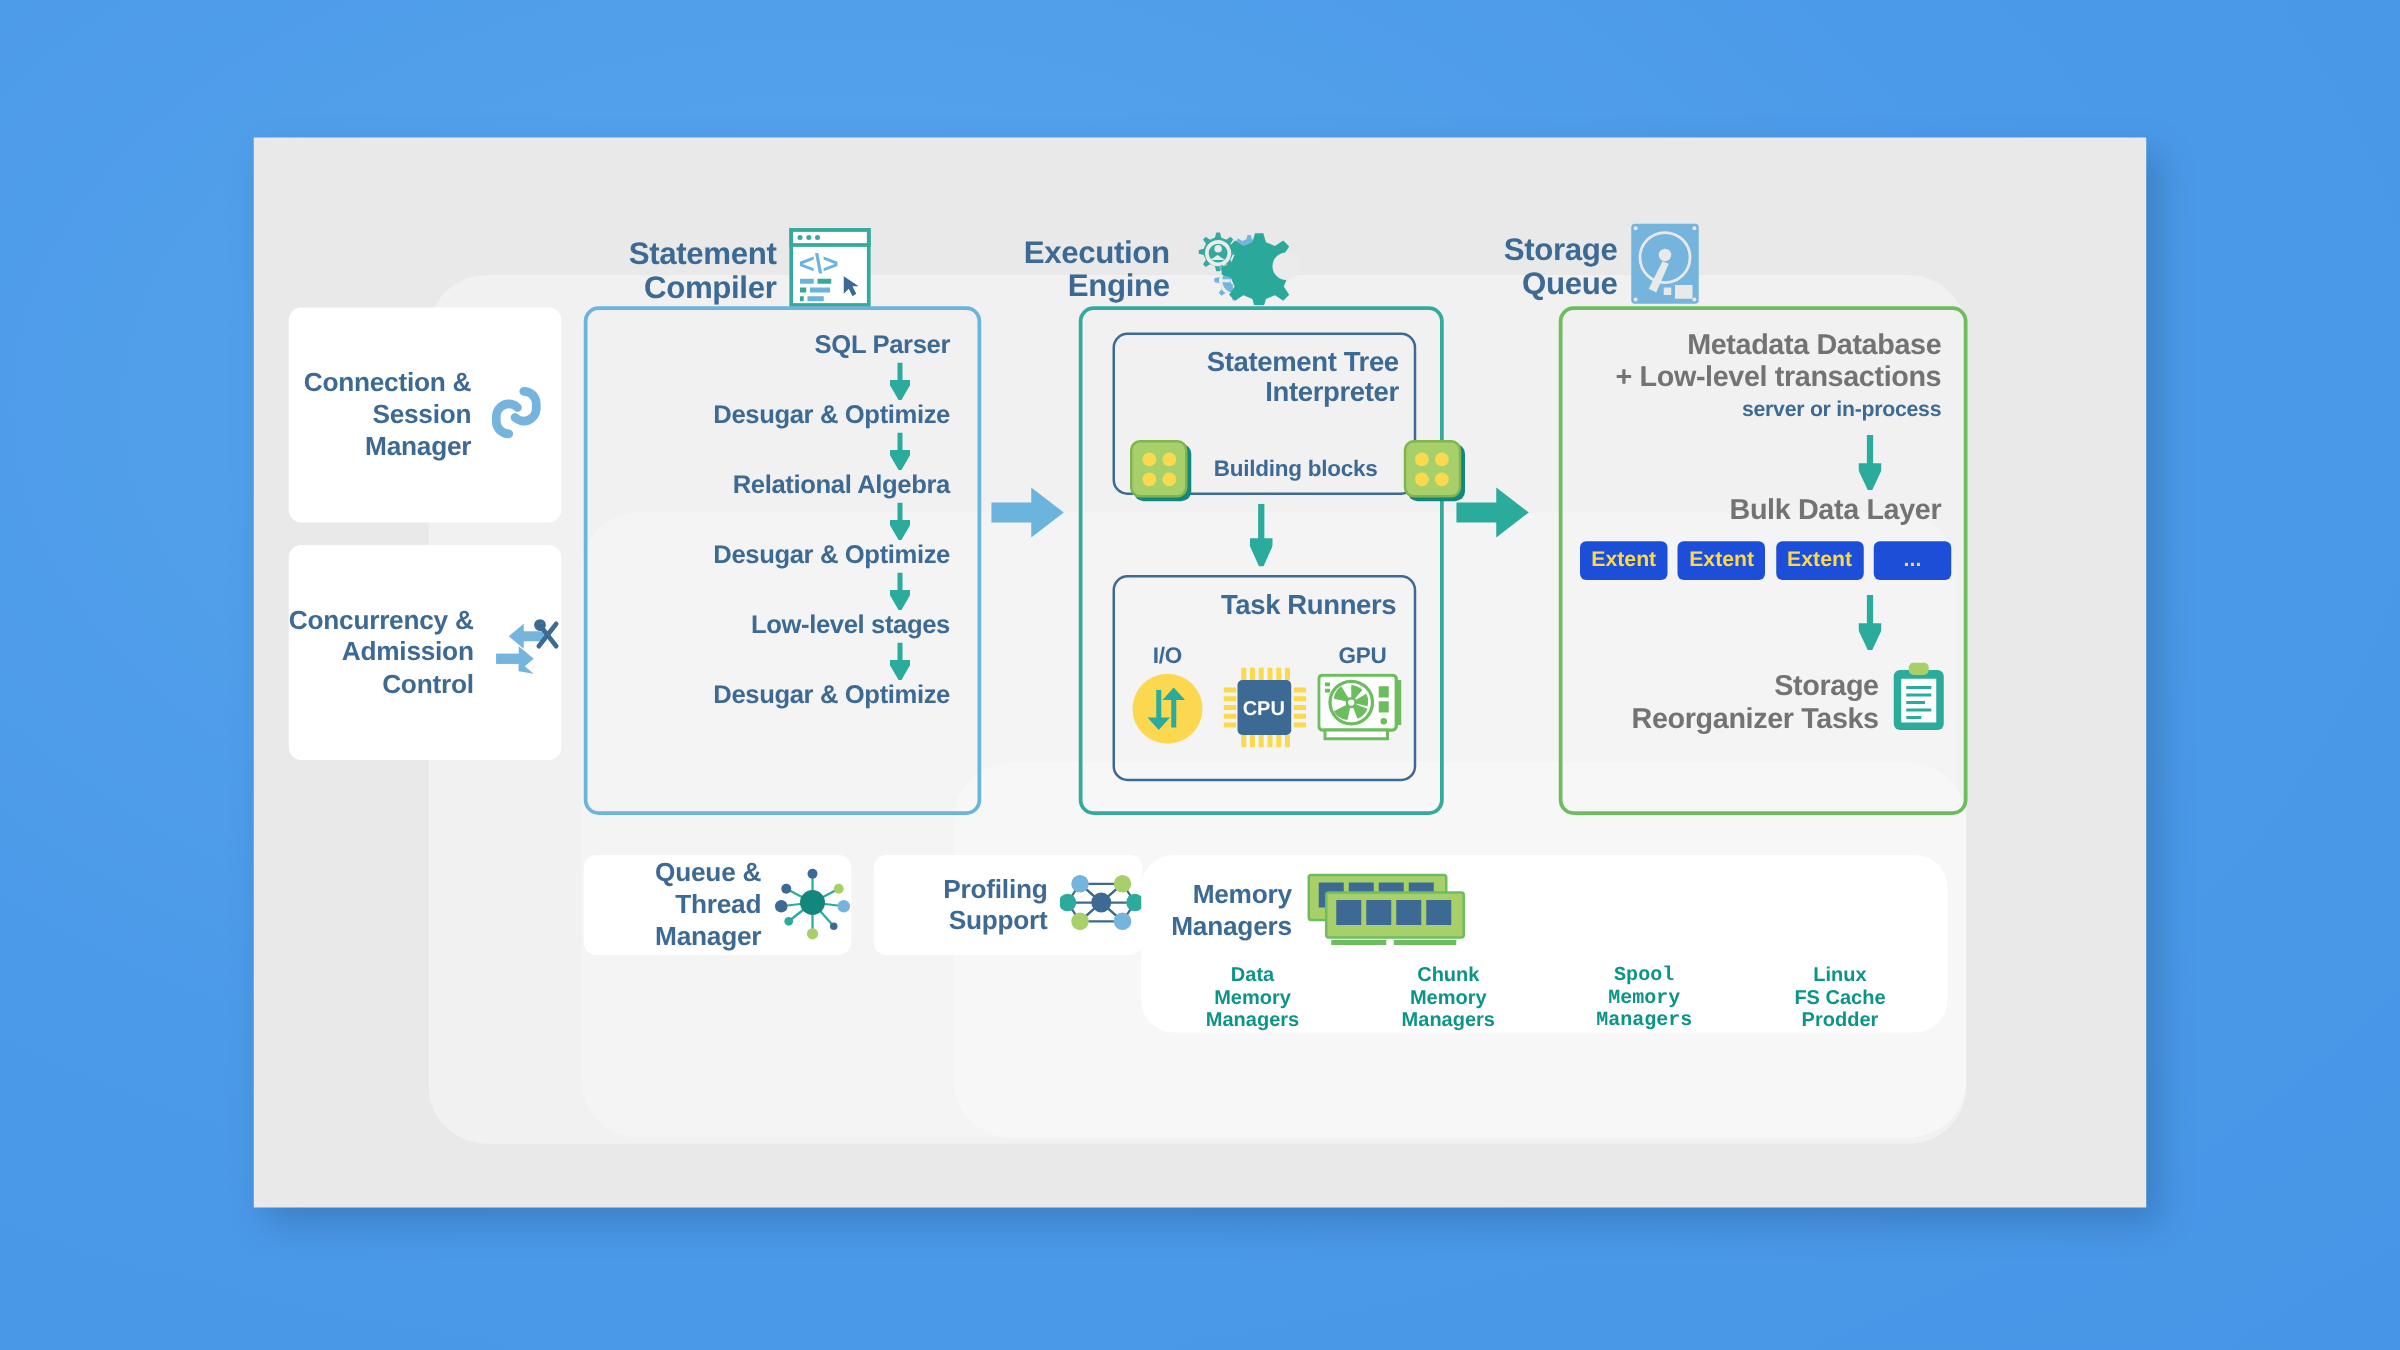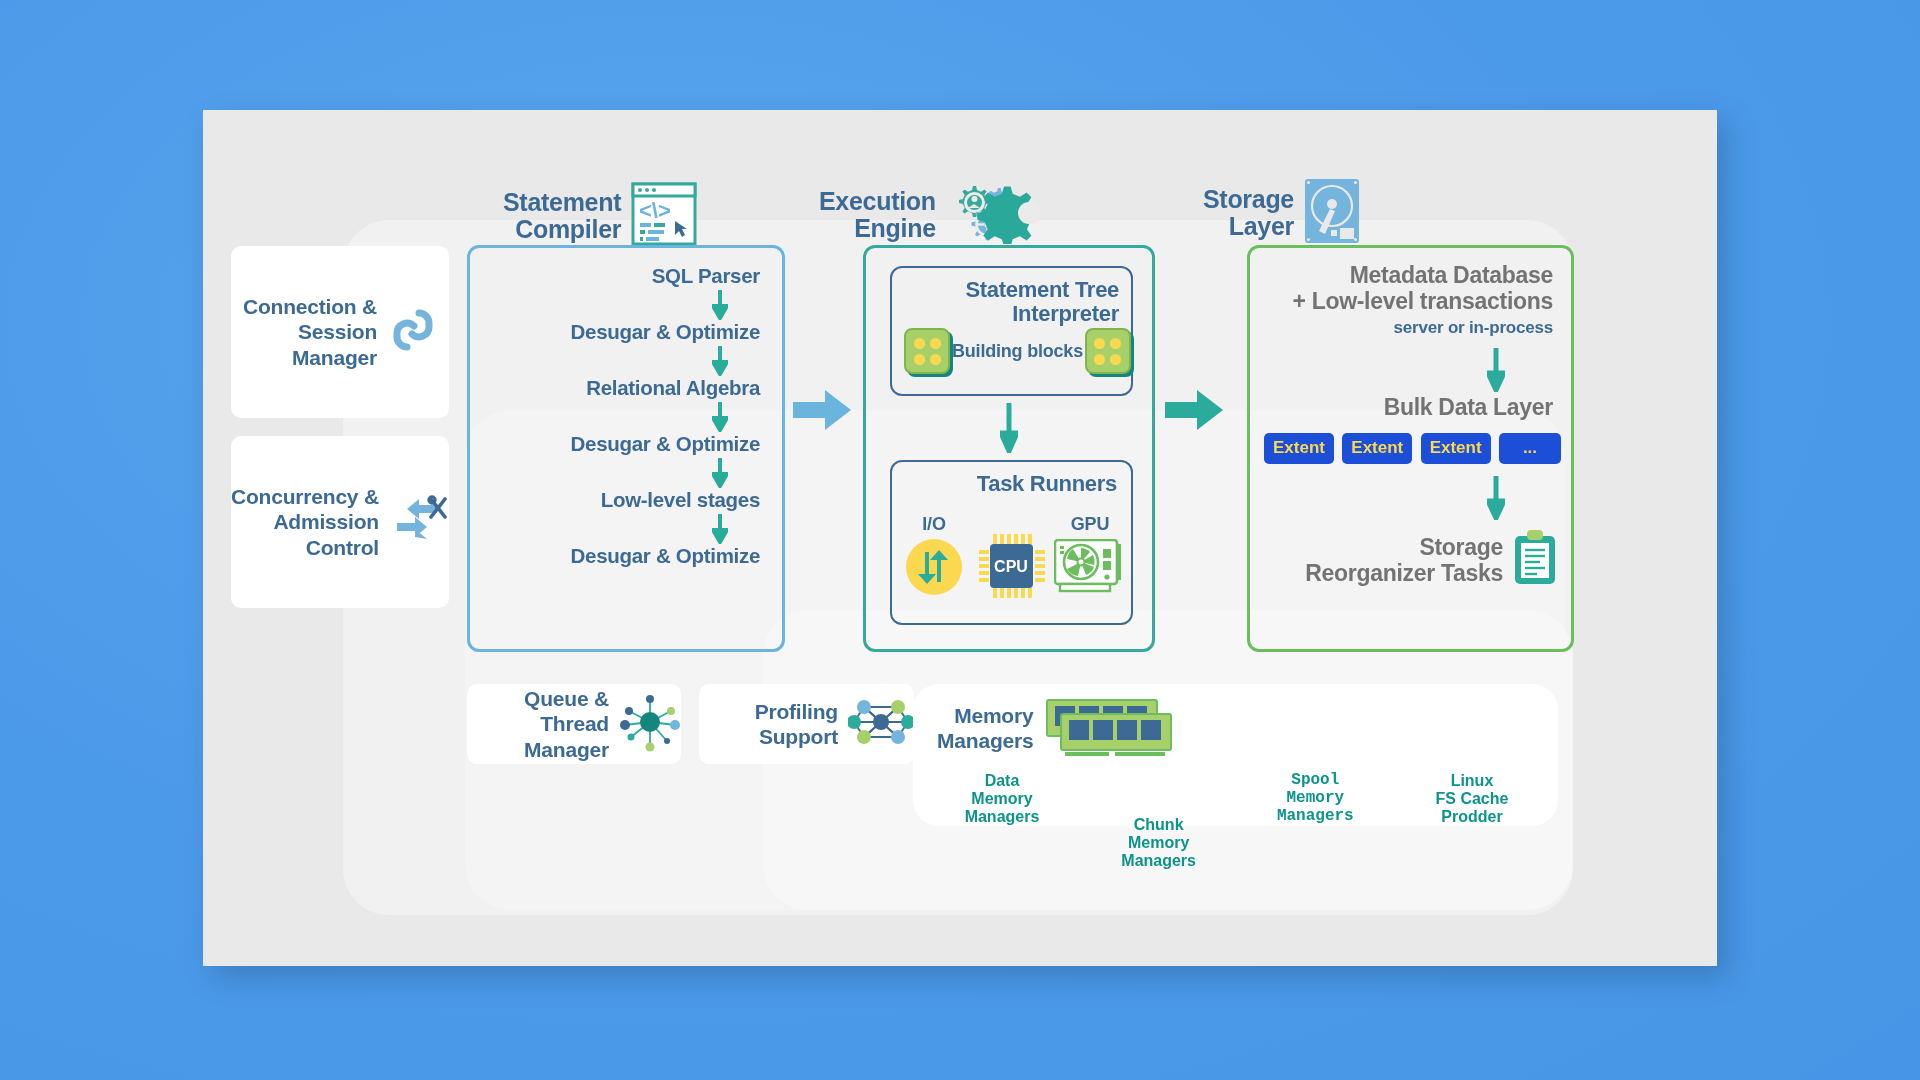--- a/index.html
+++ b/index.html
@@ -196,21 +196,21 @@
         <rect x="9" y="55" width="3" height="4" fill="#35aa9c"></rect>
           <rect x="15" y="55" width="13" height="4" fill="#6bb4dd"></rect>
         <path d="M44 39 L44 53 L48 49 L51 55 L54 53 L51 47 L56 47 Z" fill="#3d6a94"></path>
       </svg>
     </span>
   </div>
 
   <div class="col-head" style="left:1000px; top:68px;">
     <div class="ttl">
       <div>Storage</div>
-        <div>Layer</div>
+        <div>Queue</div>
     </div>
     <span>
       <svg width="56" height="66" viewBox="0 0 56 66">
         <rect x="1" y="1" width="54" height="64" rx="3" fill="#74b4dd"></rect>
         <circle cx="4.5" cy="4.5" r="1.6" fill="#e9e9e9"></circle>
           <circle cx="51.5" cy="4.5" r="1.6" fill="#e9e9e9"></circle>
         <circle cx="4.5" cy="61.5" r="1.6" fill="#e9e9e9"></circle>
           <circle cx="51.5" cy="61.5" r="1.6" fill="#e9e9e9"></circle>
         <circle cx="28" cy="28" r="20" fill="none" stroke="#e9e9e9" stroke-width="2.2"></circle>
         <circle cx="28" cy="26" r="5" fill="#e9e9e9"></circle>
@@ -299,21 +299,21 @@
       </svg>
   </div>
 
   <div class="outline-box teal" style="left:660px; top:135px; width:292px; height:407px;">
 
     <div class="inner-box" style="left:24px; top:18px; width:243px; height:130px;">
       <div class="inner-title" style="position:absolute; right:12px; top:10px;">
         <div>Statement Tree</div>
         <div>Interpreter</div>
       </div>
-      <div style="position:absolute; left:12px; top:60px; width:227px; display:flex; align-items:center; justify-content:space-between;">
+      <div style="position:absolute; left:12px; top:84px; width:265px; display:flex; align-items:center; justify-content:space-between;">
         <span class="dice">
             <i></i>
             <i></i>
             <i></i>
             <i></i>
           </span>
         <span class="sub-lbl">Building blocks</span>
         <span class="dice">
             <i></i>
             <i></i>
@@ -555,21 +555,21 @@
         </svg>
       </span>
     </div>
 
     <div style="position:absolute; left:24px; top:88px; width:600px; display:flex; justify-content:space-between;">
       <div class="mm-sub" style="width:130px;">
         <div>Data</div>
         <div>Memory</div>
         <div>Managers</div>
       </div>
-      <div class="mm-sub" style="width:130px;margin-top:44px;">
+      <div class="mm-sub" style="width:130px;">
         <div>Chunk</div>
         <div>Memory</div>
         <div>Managers</div>
       </div>
       <div class="mm-sub" style="width:130px;font-family:Liberation Mono, monospace;">
         <div>Spool</div>
         <div>Memory</div>
         <div>Managers</div>
       </div>
       <div class="mm-sub" style="width:130px;">

